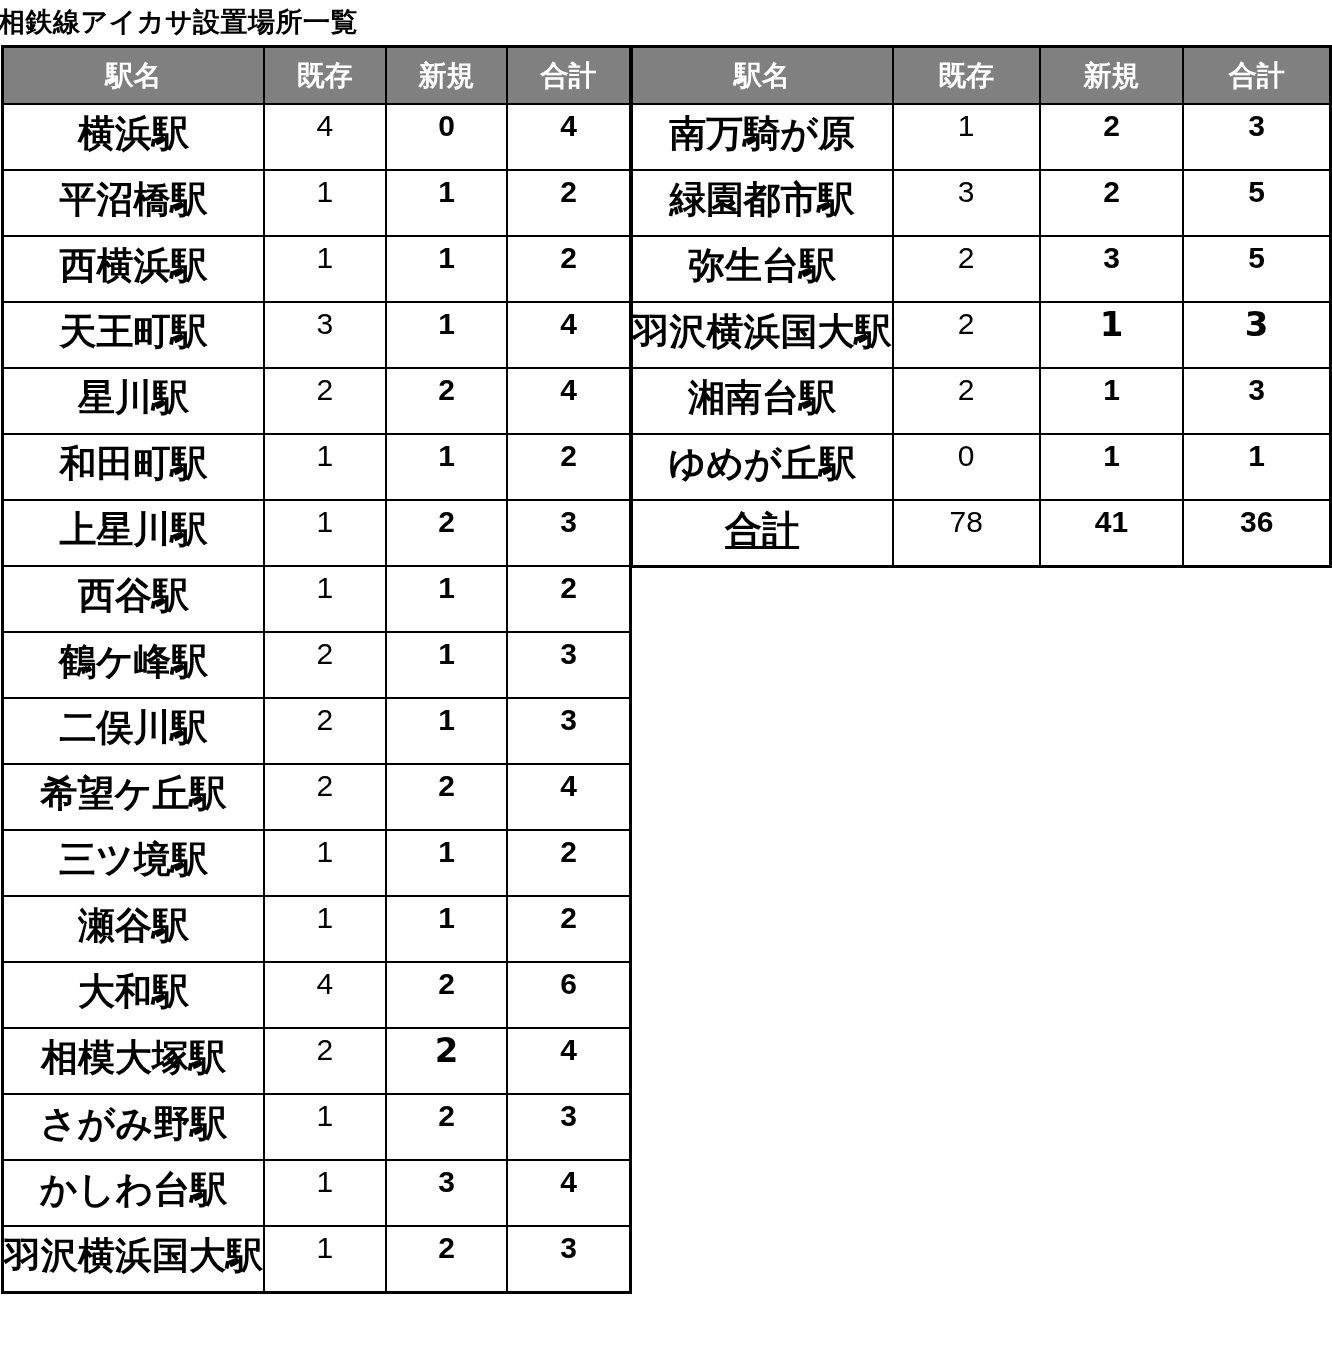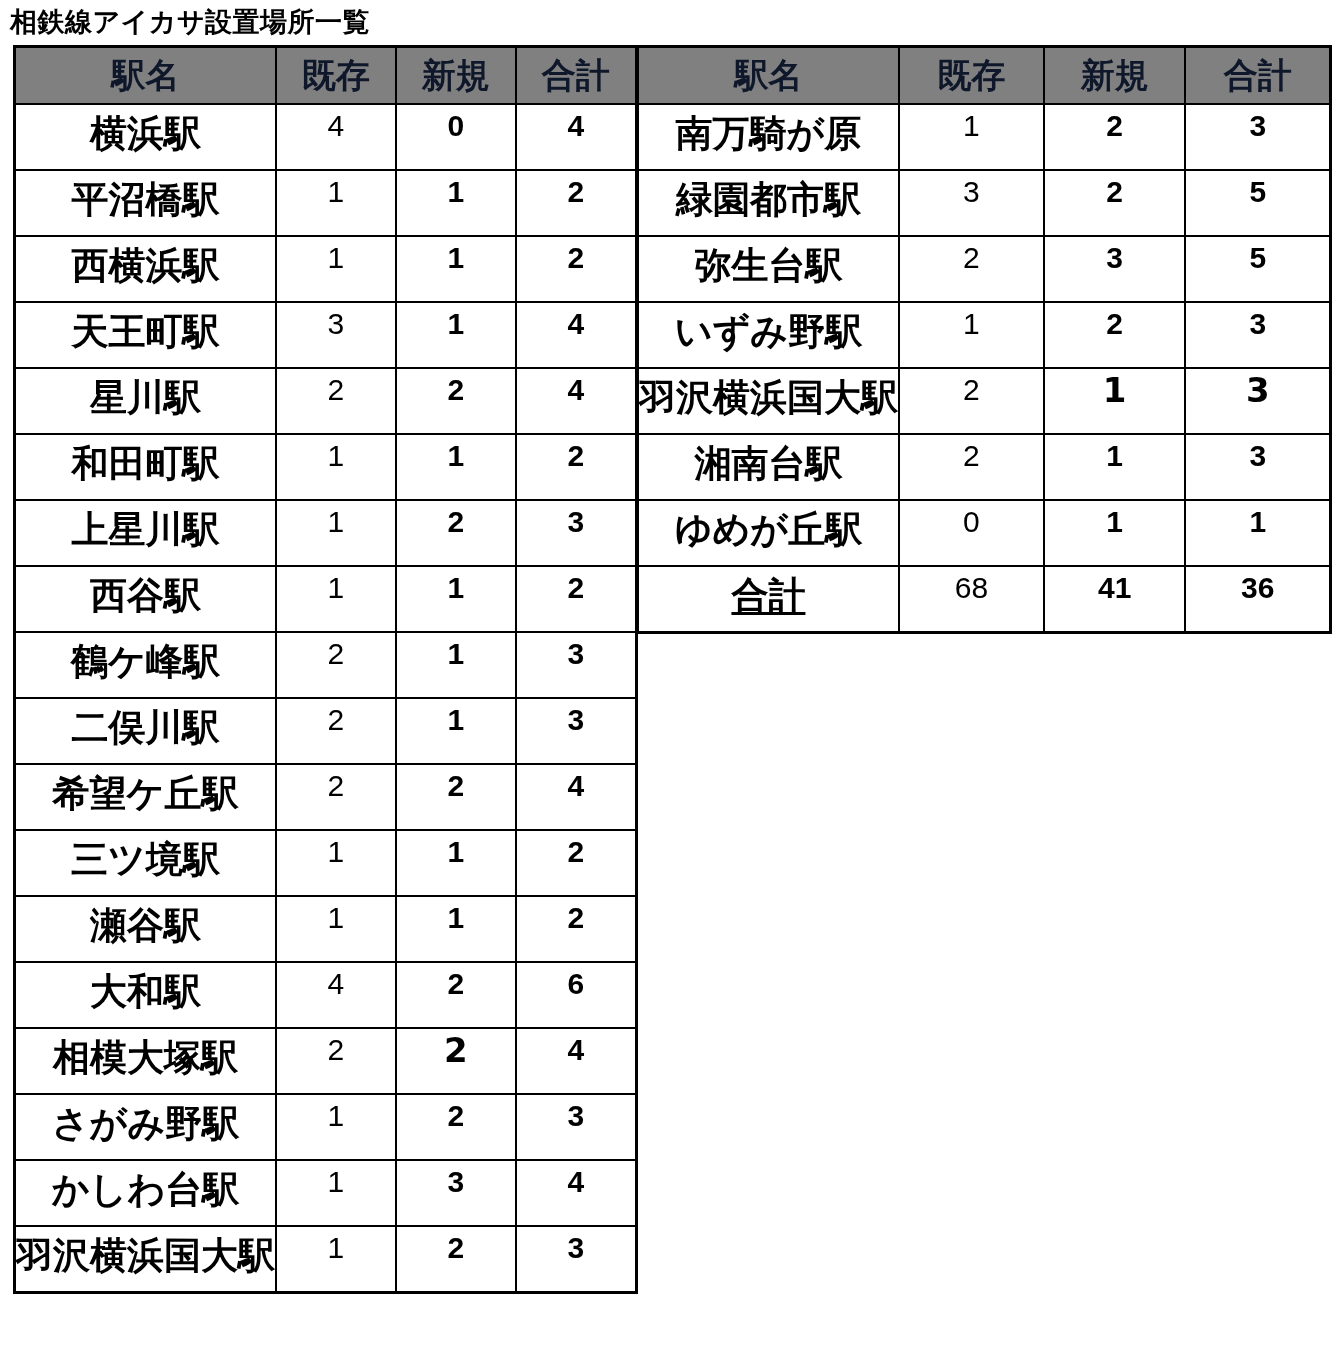--- a/index.html
+++ b/index.html
@@ -6,21 +6,21 @@
     margin: 0;
     padding: 0;
     background: #ffffff;
     font-family: "Liberation Sans", sans-serif;
     color: #000000;
   }
   .page {
     width: 1332px;
     height: 1350px;
     box-sizing: border-box;
-    padding: 6px 0 0 13px;
+    padding: 6px 0 0 1px;
     background: #ffffff;
     overflow: hidden;
   }
   .title {
     font-size: 27px;
     font-weight: 700;
     line-height: 32px;
     margin: 0 0 7px -3px;
     letter-spacing: 0.5px;
   }
@@ -39,22 +39,22 @@
   th, td {
     border: 2px solid #000000;
     text-align: center;
     overflow: hidden;
     white-space: nowrap;
     padding: 0;
   }
   th {
     height: 55px;
     background: #808080;
-    color: #0f172a;
-    font-size: 34px;
+    color: #ffffff;
+    font-size: 28px;
     font-weight: 700;
     vertical-align: middle;
   }
   td {
     height: 60px;
     vertical-align: top;
     padding-top: 4px;
     font-size: 30px;
     background: #ffffff;
   }
@@ -233,46 +233,40 @@
             <td class="c-new">2</td>
             <td class="c-total">5</td>
           </tr>
           <tr>
             <td class="c-station">弥生台駅</td>
             <td class="c-existing">2</td>
             <td class="c-new">3</td>
             <td class="c-total">5</td>
           </tr>
           <tr>
-            <td class="c-station">いずみ野駅</td>
-            <td class="c-existing">1</td>
-            <td class="c-new">2</td>
-            <td class="c-total">3</td>
-          </tr>
-          <tr>
             <td class="c-station">羽沢横浜国大駅</td>
             <td class="c-existing">2</td>
             <td class="c-new alt">1</td>
             <td class="c-total alt">3</td>
           </tr>
           <tr>
             <td class="c-station">湘南台駅</td>
             <td class="c-existing">2</td>
             <td class="c-new">1</td>
             <td class="c-total">3</td>
           </tr>
           <tr>
             <td class="c-station">ゆめが丘駅</td>
             <td class="c-existing">0</td>
             <td class="c-new">1</td>
             <td class="c-total">1</td>
           </tr>
           <tr>
             <td class="c-station underline">合計</td>
-            <td class="c-existing">68</td>
+            <td class="c-existing">78</td>
             <td class="c-new">41</td>
             <td class="c-total">36</td>
           </tr>
         </tbody>
     </table>
 
   </div>
 </div>
 
 </body></html>

